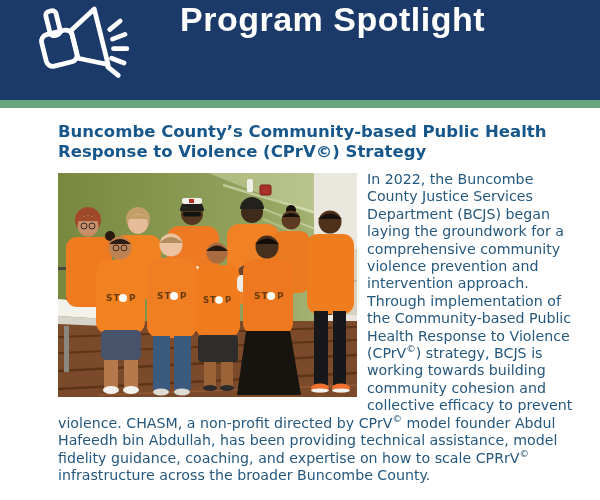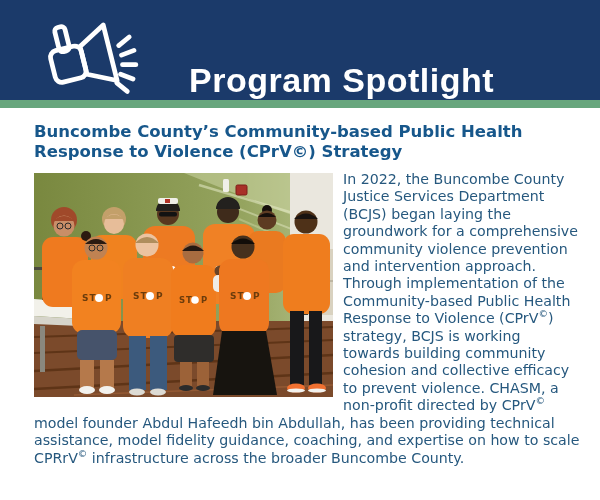--- a/index.html
+++ b/index.html
@@ -1,26 +1,26 @@
 <!DOCTYPE html>
 <html><head>
 <meta charset="utf-8">
 <style>
   html,body{margin:0;padding:0;background:#ffffff;}
   body{width:600px;height:500px;overflow:hidden;font-family:"DejaVu Sans",sans-serif;}
   .page{width:600px;height:500px;background:#ffffff;}
 
   
-  .banner{height:100px;background:#1b3a6a;display:flex;align-items:flex-end;padding-left:9px;}
+  .banner{height:100px;background:#1b3a6a;display:flex;align-items:flex-start;}
   .banner svg.mega{width:108px;height:84px;margin-left:28px;flex:0 0 auto;}
   .banner-title{color:#ffffff;font-family:"Liberation Sans",sans-serif;font-size:34px;font-weight:600;letter-spacing:.5px;margin-left:44px;white-space:nowrap;}
   .stripe{height:8px;background:#68a67d;}
 
   
-  .content{padding:14px 19px 0 34px;}
+  .content{padding:14px 19px 0 34px;margin-left:24px;}
   .headline{margin:0 0 9px 0;color:#17578b;font-size:16.5px;line-height:20px;font-weight:700;max-width:548px;}
   .photo{float:left;width:299px;height:224px;margin:2px 10px 5px 0;background:#a21caf;overflow:hidden;}
   .photo svg{display:block;width:299px;height:224px;}
   .para{margin:0;color:#26587e;font-size:14.2px;line-height:17.4px;}
   .para sup{font-size:9.5px;line-height:0;}
 </style>
 </head>
 <body>
 
 <div class="page">

